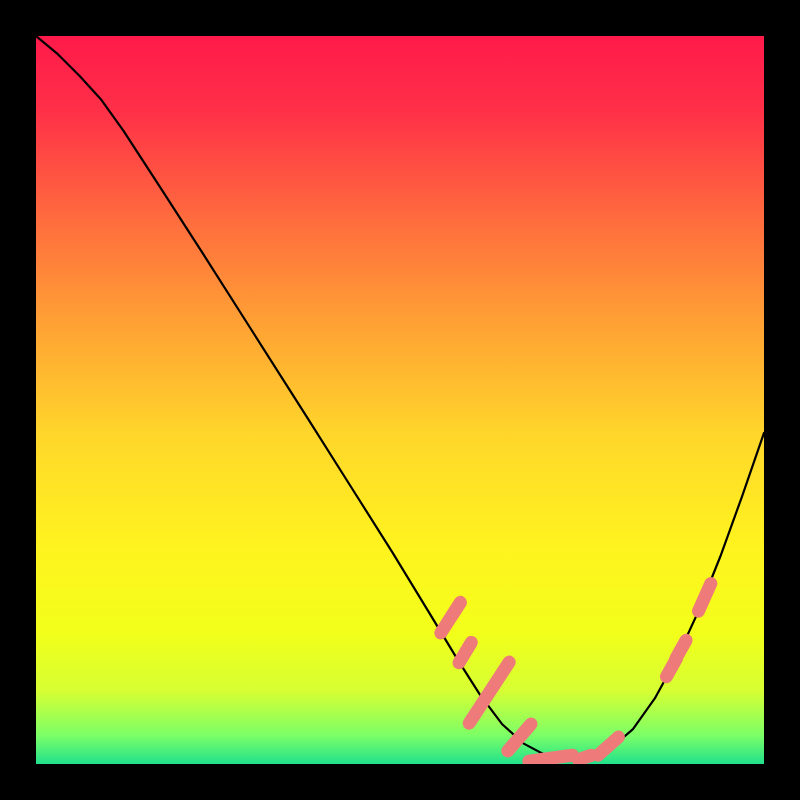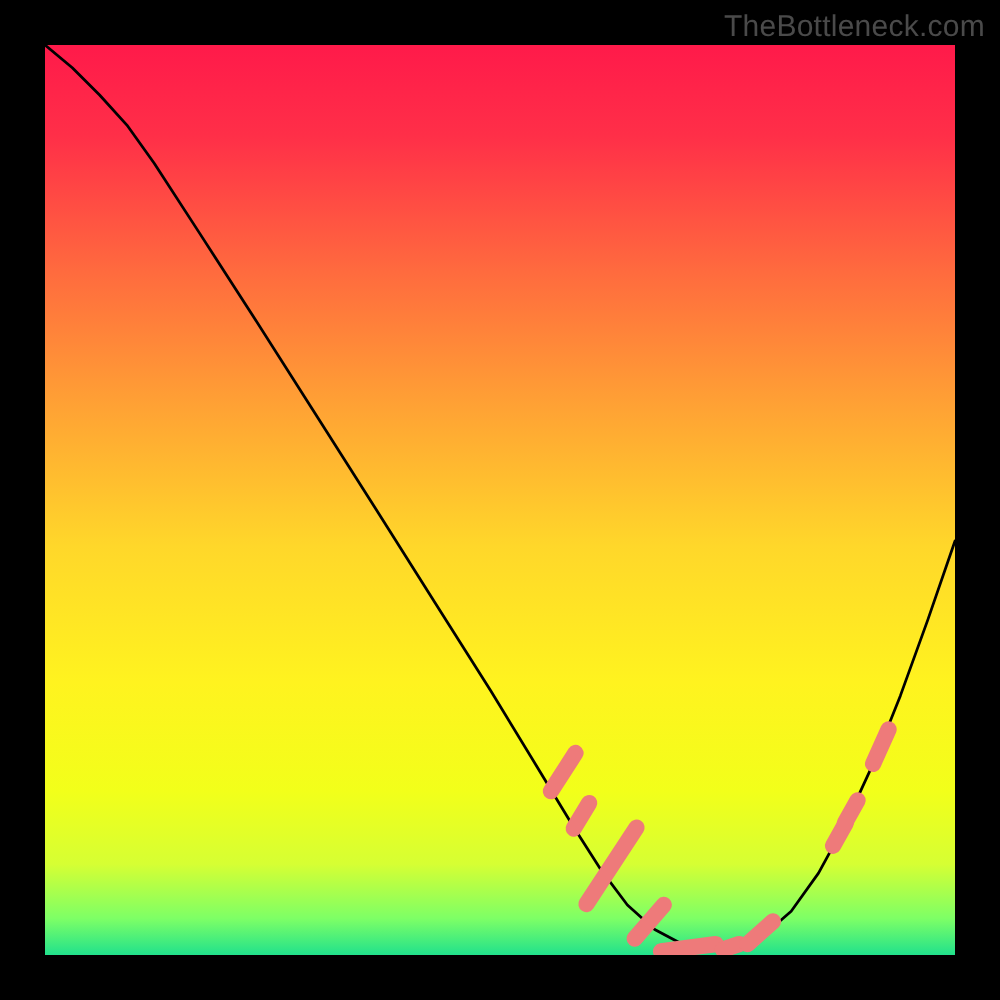--- a/index.html
+++ b/index.html
@@ -33,21 +33,20 @@
     letter-spacing: 0.2px;
   }
   svg {
     display: block;
   }
 </style>
 </head>
 <body>
 
 <div class="container">
-  <div class="watermark">TheBottleneck.com</div>
   <div class="plot-area">
     <svg id="chart-svg" width="728" height="728" viewBox="0 0 728 728">
         <defs>
           <linearGradient id="bg-grad" x1="0" y1="0" x2="0" y2="1">
             <stop offset="0%" stop-color="#ff1a4a"></stop>
             <stop offset="10%" stop-color="#ff2f48"></stop>
             <stop offset="25%" stop-color="#ff6b3e"></stop>
             <stop offset="40%" stop-color="#ffa334"></stop>
             <stop offset="55.00000000000001%" stop-color="#ffd72a"></stop>
             <stop offset="70%" stop-color="#fff31f"></stop>

